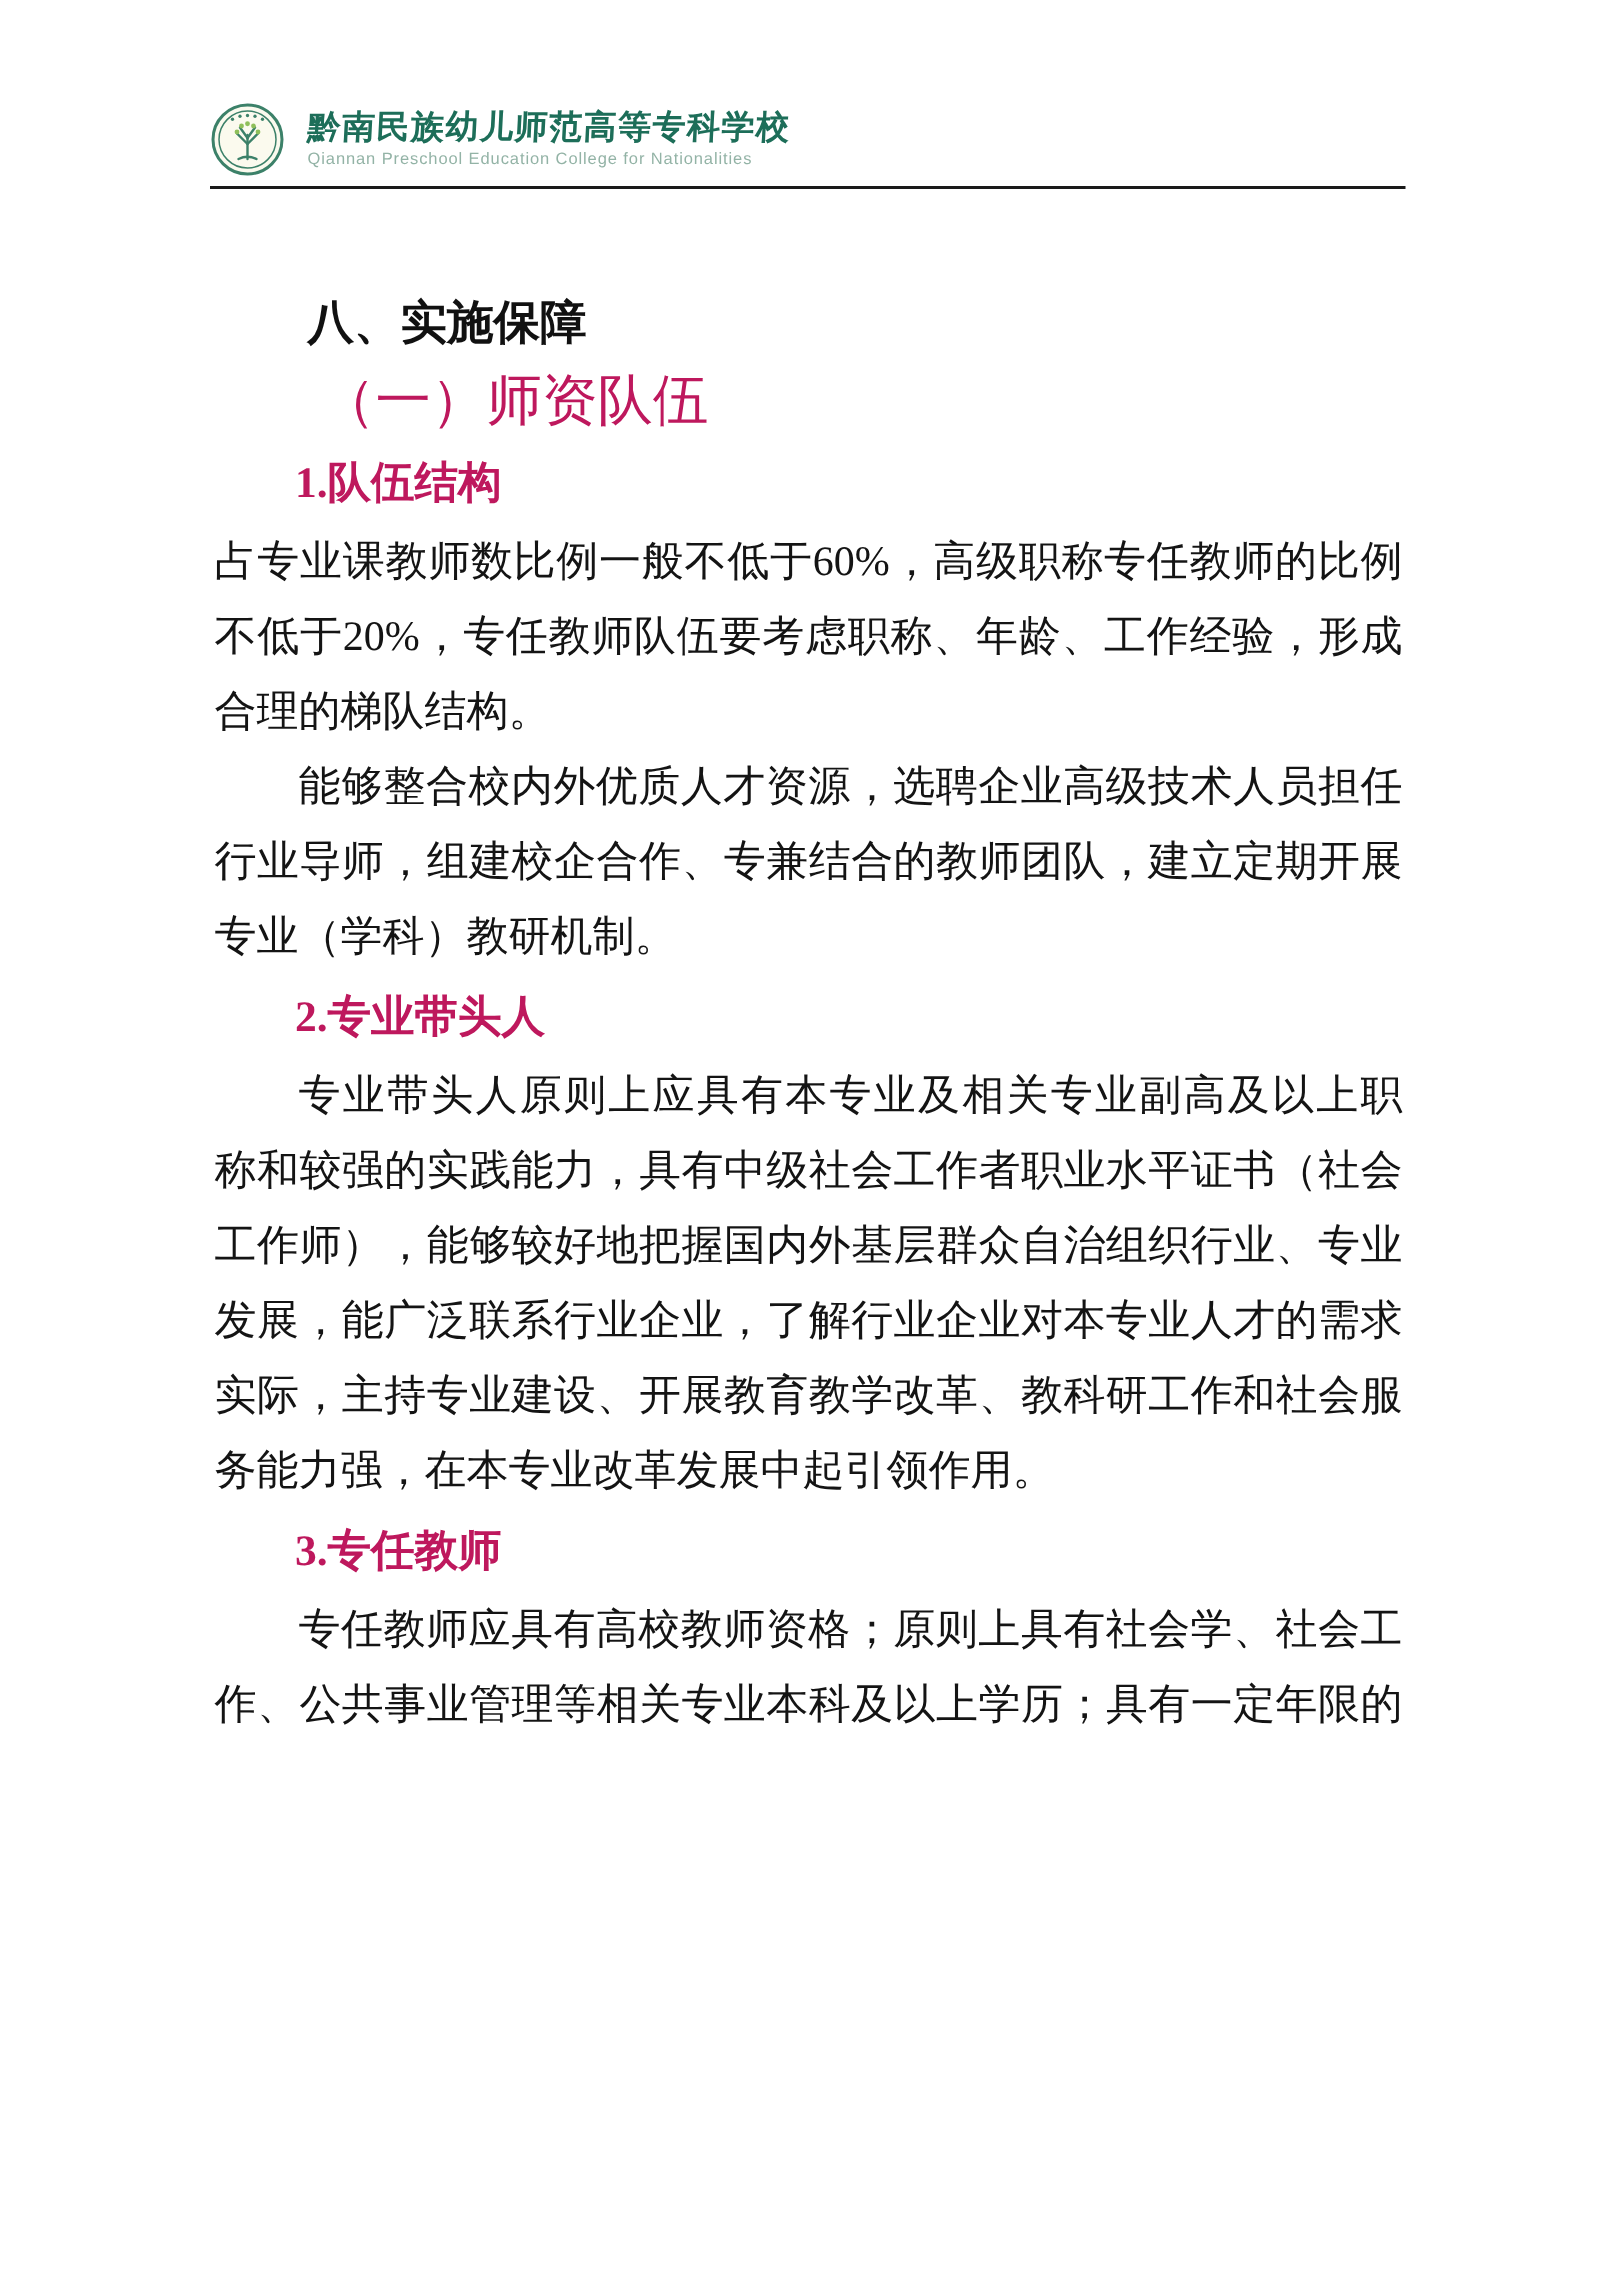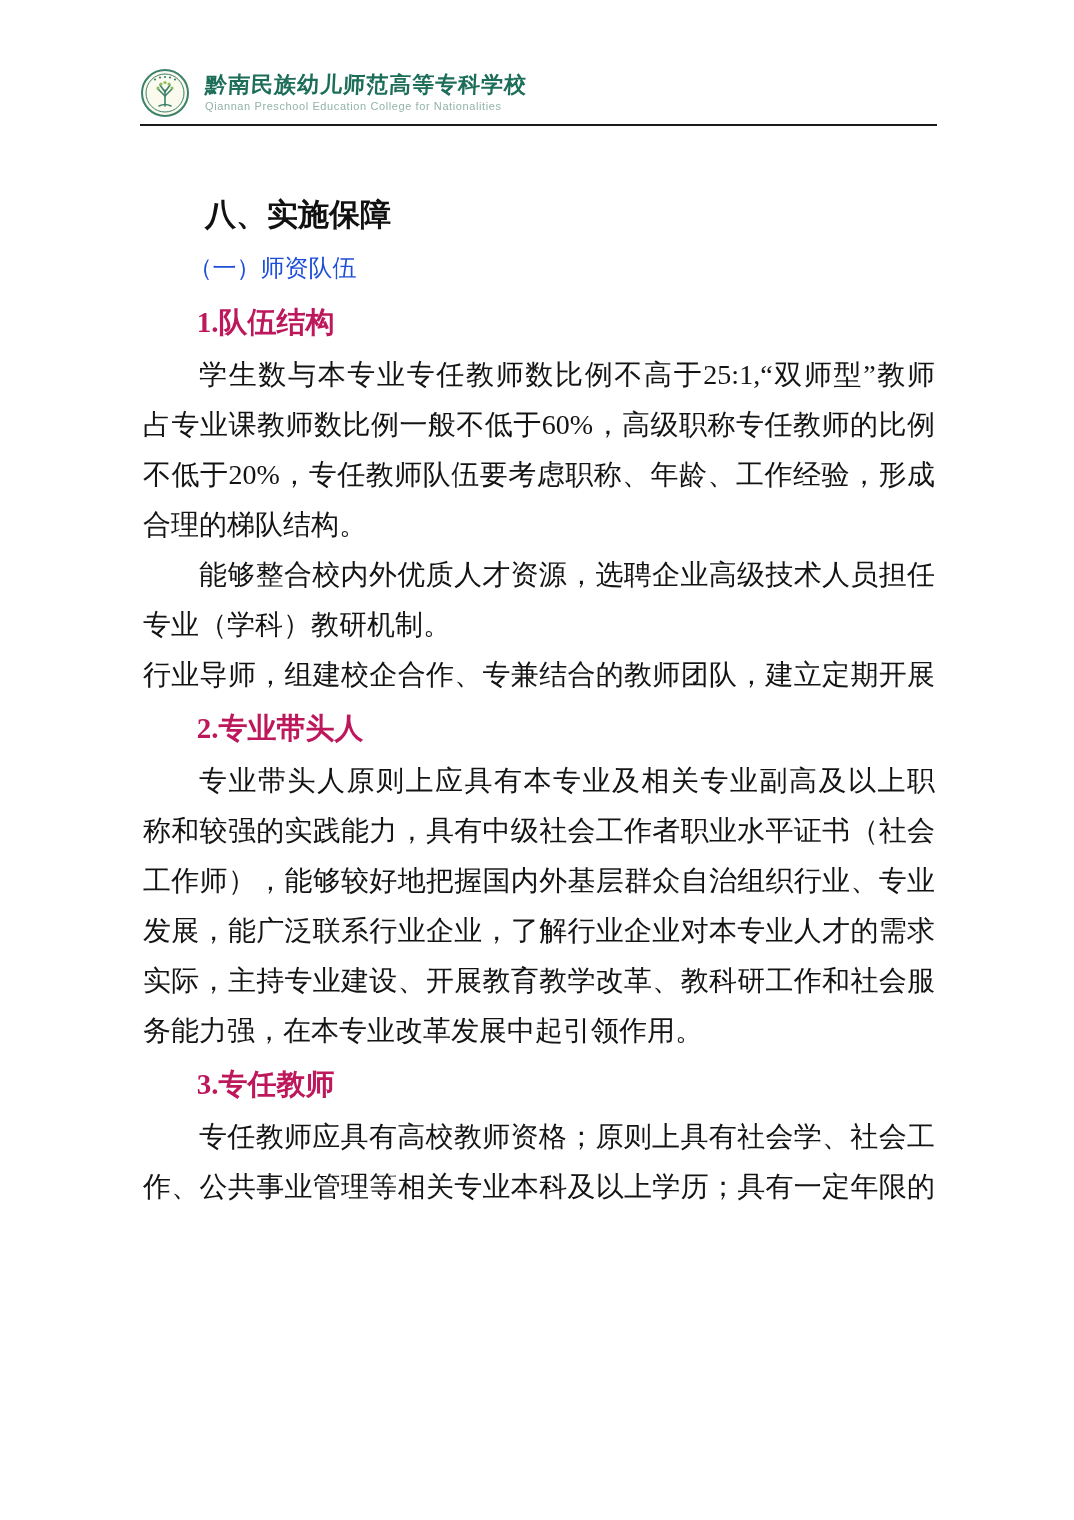--- a/index.html
+++ b/index.html
@@ -45,23 +45,23 @@
     margin:0;
     font-family:"Liberation Sans","DejaVu Sans",sans-serif;
     font-weight:bold;
     font-size:31px;line-height:54px;
     text-indent:2em;
     color:#111;
   }
   .h-sub{
     margin:0;
     font-weight:normal;
-    font-size:24px;line-height:52px;
+    font-size:37px;line-height:52px;
     text-indent:1.9em;
-    color:#1d4ed8;
+    color:#be185d;
   }
   .h-num{
     margin:0;
     font-weight:bold;
     font-size:29px;line-height:56px;
     text-indent:1.85em;
     color:#be185d;
   }
   .para{margin:0;}
   .para .line{
@@ -115,29 +115,28 @@
       <div class="brand-en">Qiannan Preschool Education College for Nationalities</div>
     </div>
   </div>
 
   <div class="content">
     <h2 class="h-section">八、实施保障</h2>
     <h3 class="h-sub">（一）师资队伍</h3>
     <div>
         <h3 class="h-num">1.队伍结构</h3>
         <div class="para">
-          <div class="line first">学生数与本专业专任教师数比例不高于25:1,“双师型”教师</div>
           <div class="line">占专业课教师数比例一般不低于60%，高级职称专任教师的比例</div>
           <div class="line">不低于20%，专任教师队伍要考虑职称、年龄、工作经验，形成</div>
           <div class="line last">合理的梯队结构。</div>
         </div>
         <div class="para">
           <div class="line first">能够整合校内外优质人才资源，选聘企业高级技术人员担任</div>
+          <div class="line">行业导师，组建校企合作、专兼结合的教师团队，建立定期开展</div>
           <div class="line last">专业（学科）教研机制。</div>
-          <div class="line">行业导师，组建校企合作、专兼结合的教师团队，建立定期开展</div>
         </div>
         <h3 class="h-num">2.专业带头人</h3>
         <div class="para">
           <div class="line first">专业带头人原则上应具有本专业及相关专业副高及以上职</div>
           <div class="line">称和较强的实践能力，具有中级社会工作者职业水平证书（社会</div>
           <div class="line">工作师），能够较好地把握国内外基层群众自治组织行业、专业</div>
           <div class="line">发展，能广泛联系行业企业，了解行业企业对本专业人才的需求</div>
           <div class="line">实际，主持专业建设、开展教育教学改革、教科研工作和社会服</div>
           <div class="line last">务能力强，在本专业改革发展中起引领作用。</div>
         </div>

